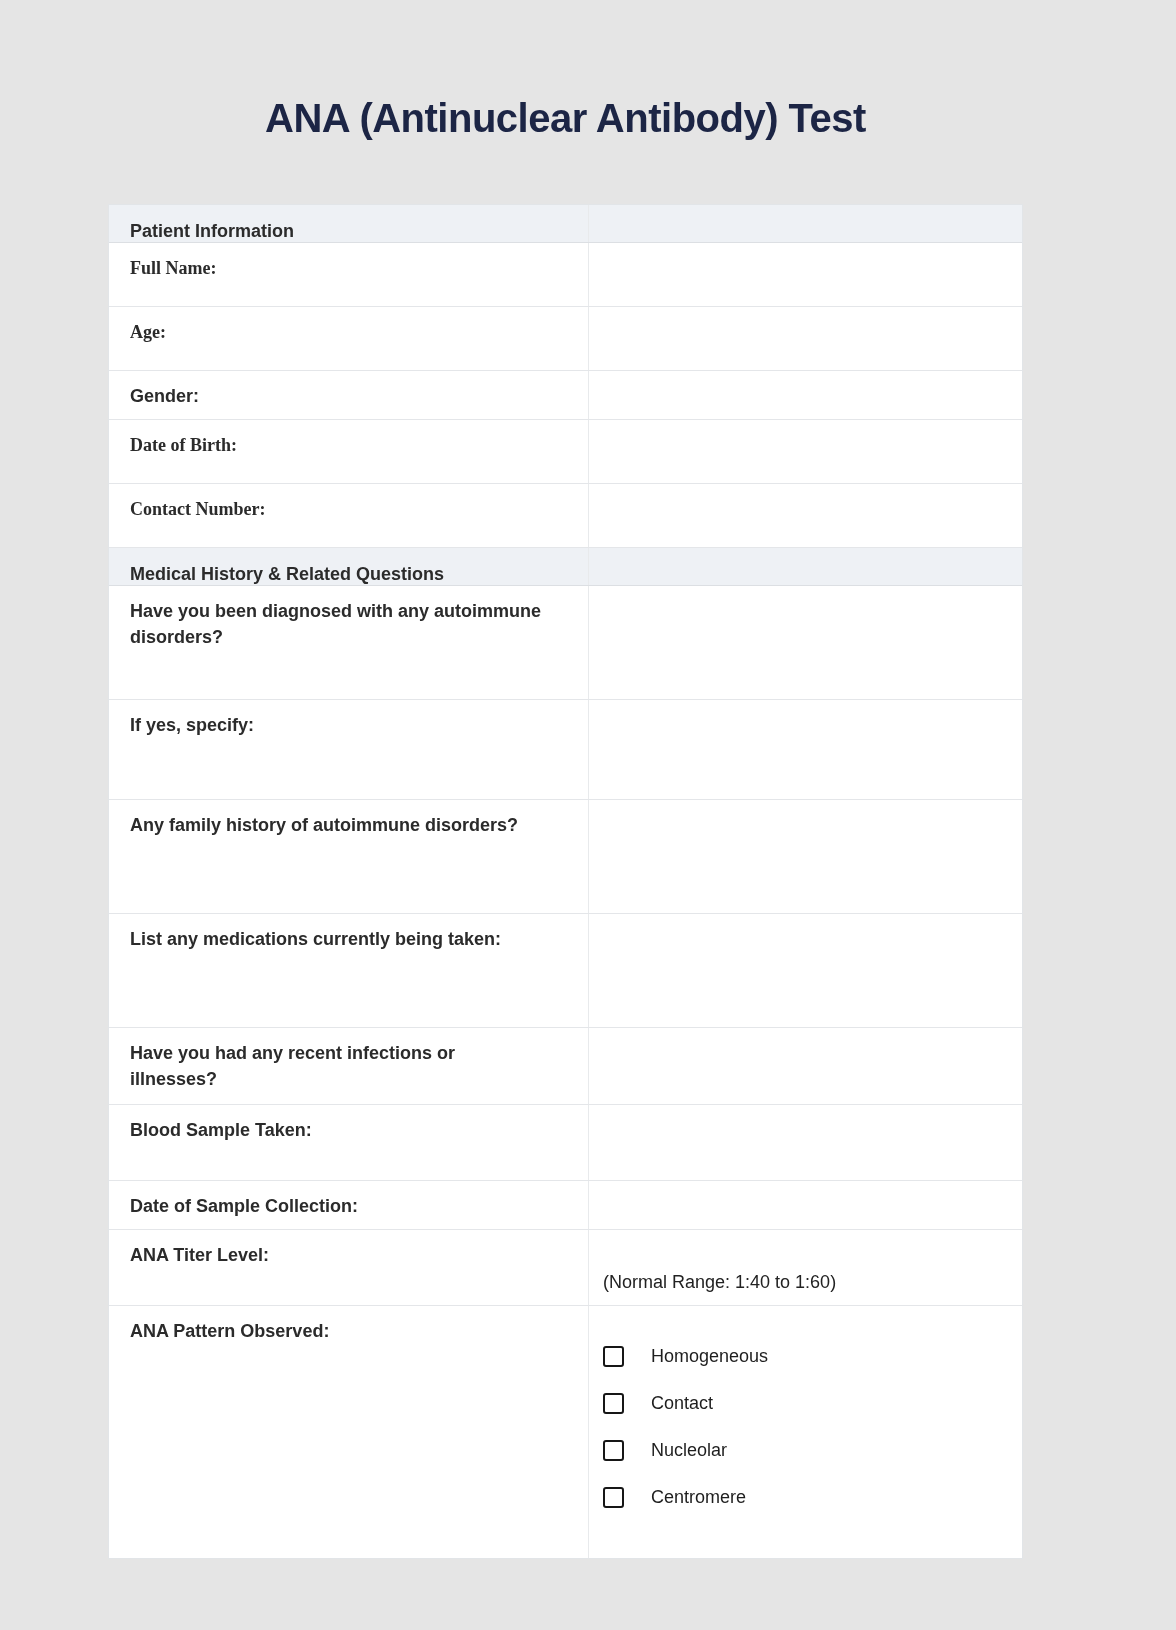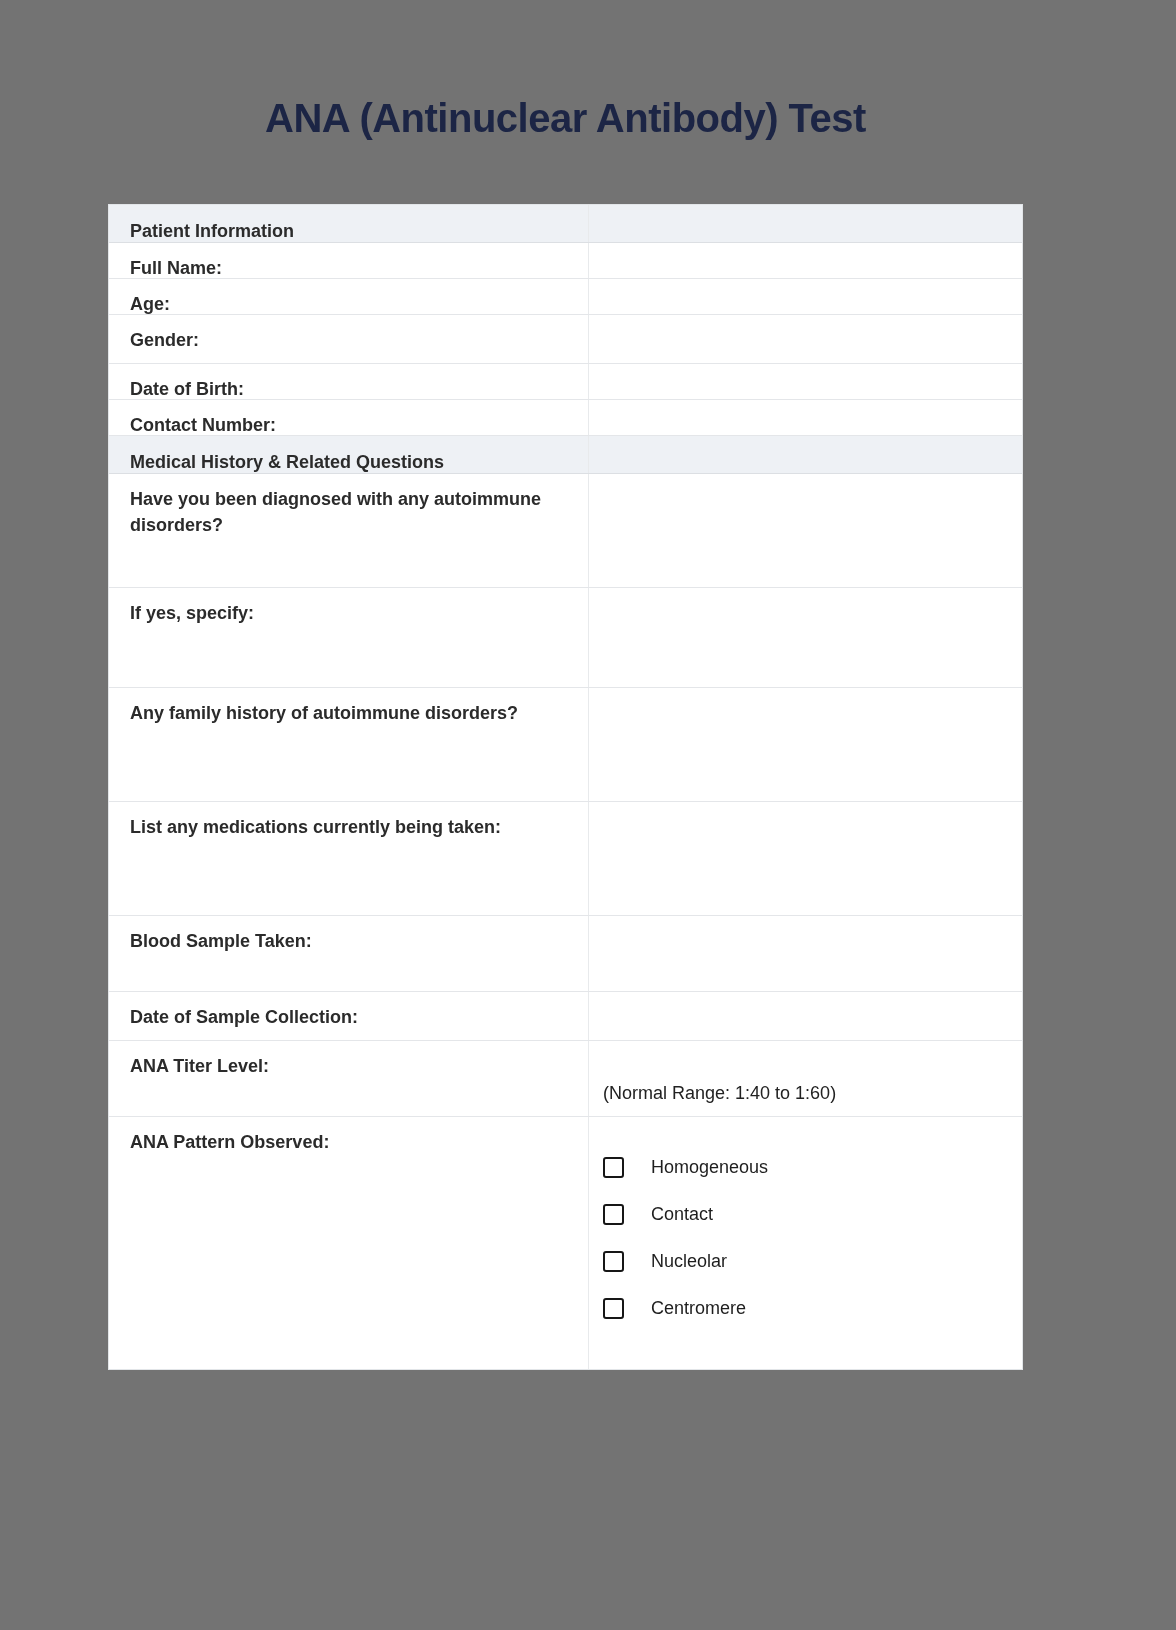--- a/index.html
+++ b/index.html
@@ -1,21 +1,21 @@
 <!DOCTYPE html>
 <html><head>
 <meta charset="utf-8">
 <style>
   * { margin: 0; padding: 0; box-sizing: border-box; }
   html, body { background: #ffffff; }
   .page {
     position: relative;
     width: 1176px;
     height: 1630px;
-    background: #737373;
+    background: #e5e5e5;
     font-family: "Liberation Sans", "DejaVu Sans", sans-serif;
     overflow: hidden;
   }
   .title {
     position: absolute;
     top: 96px;
     left: 108px;
     width: 915px;
     text-align: center;
     font-size: 40px;
@@ -83,21 +83,21 @@
     background: #ffffff;
     cursor: pointer;
   }
   .option-label {
     margin-left: 27px;
     font-size: 18px;
     font-weight: normal;
     color: #1e1e1e;
   }
   
-  .h51 { height: 38px; } .h48 { height: 36px; } .h49 { height: 49px; }
+  .h51 { height: 38px; } .h48 { height: 64px; font-family: Liberation Serif, serif; } .h49 { height: 49px; }
   .h98 { height: 114px; } .h100 { height: 100px; } .h77 { height: 77px; }
   .h47 { height: 47px; } .h76 { height: 76px; } .h50 { height: 50px; }
   .h252 { height: 252px; }
 </style>
 </head>
 <body>
 
 <div class="page">
 
   <div class="title">ANA (Antinuclear Antibody) Test</div>
@@ -174,20 +174,26 @@
       <div class="cell right"></div>
     </div>
 
     <div class="row h98">
       <div class="cell left">
           <span class="label">List any medications currently being taken:</span>
         </div>
       <div class="cell right"></div>
     </div>
 
+    <div class="row h77">
+      <div class="cell left">
+          <span class="label">Have you had any recent infections or illnesses?</span>
+        </div>
+      <div class="cell right"></div>
+    </div>
 
 
     <div class="row h76">
       <div class="cell left">
           <span class="label">Blood Sample Taken:</span>
         </div>
       <div class="cell right"></div>
     </div>
 
     <div class="row h49">

